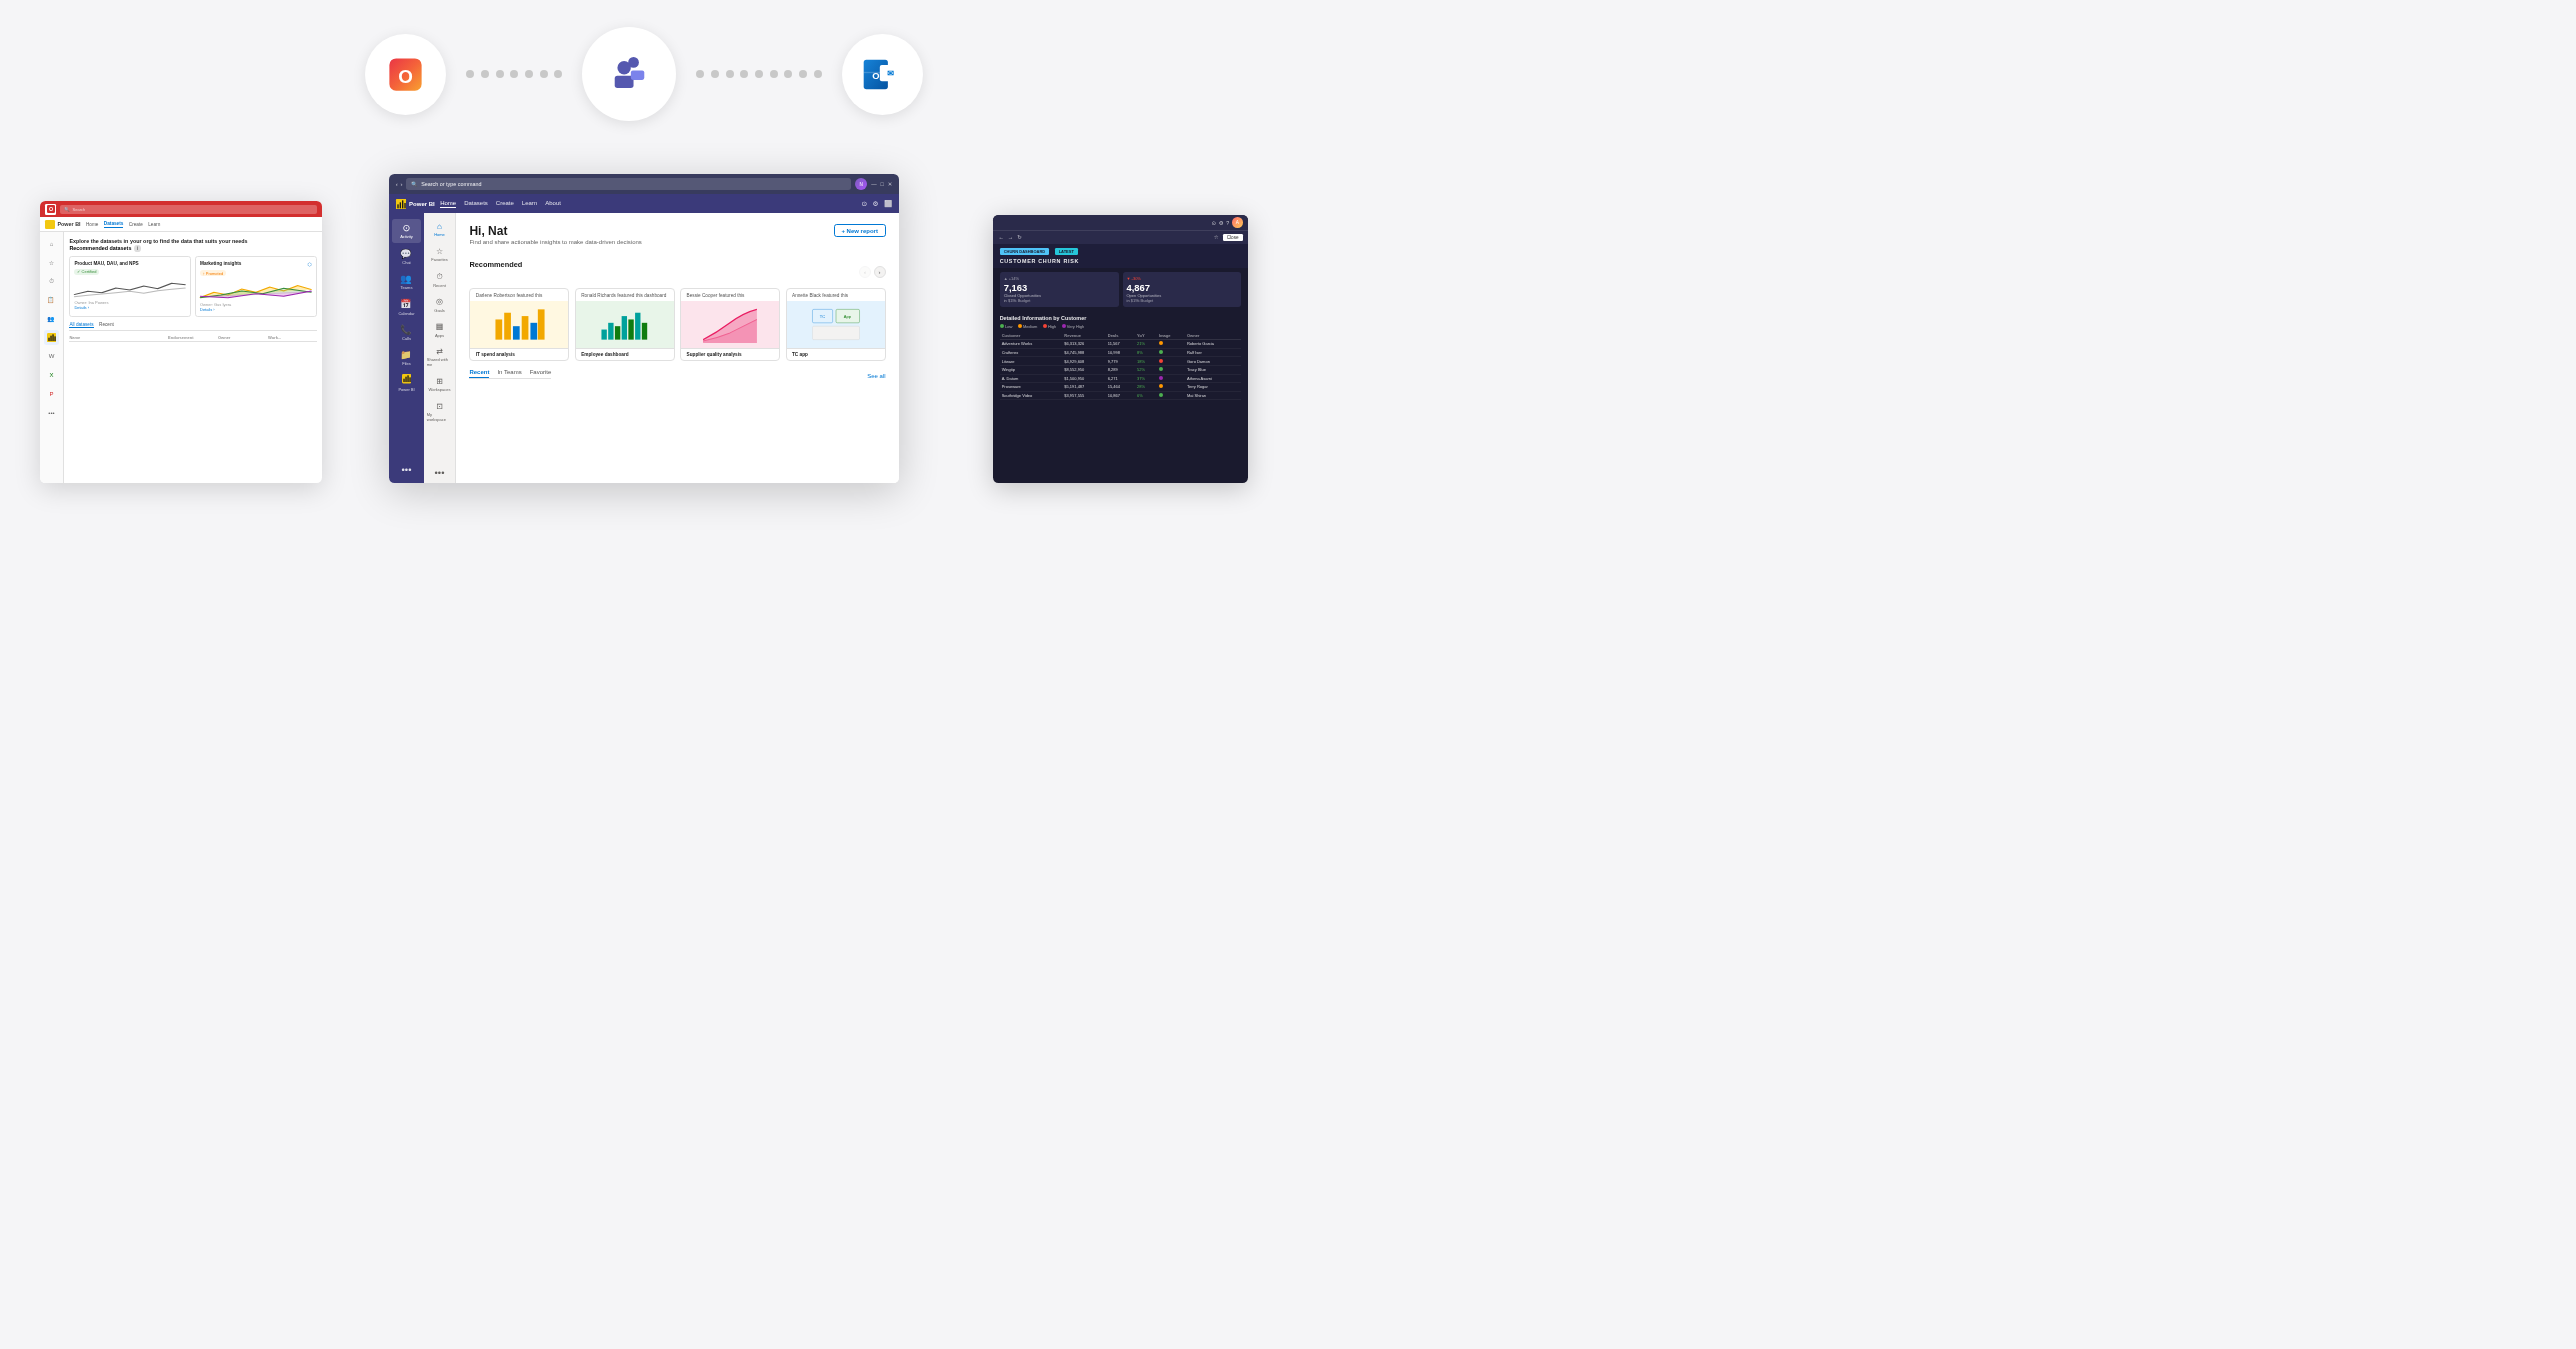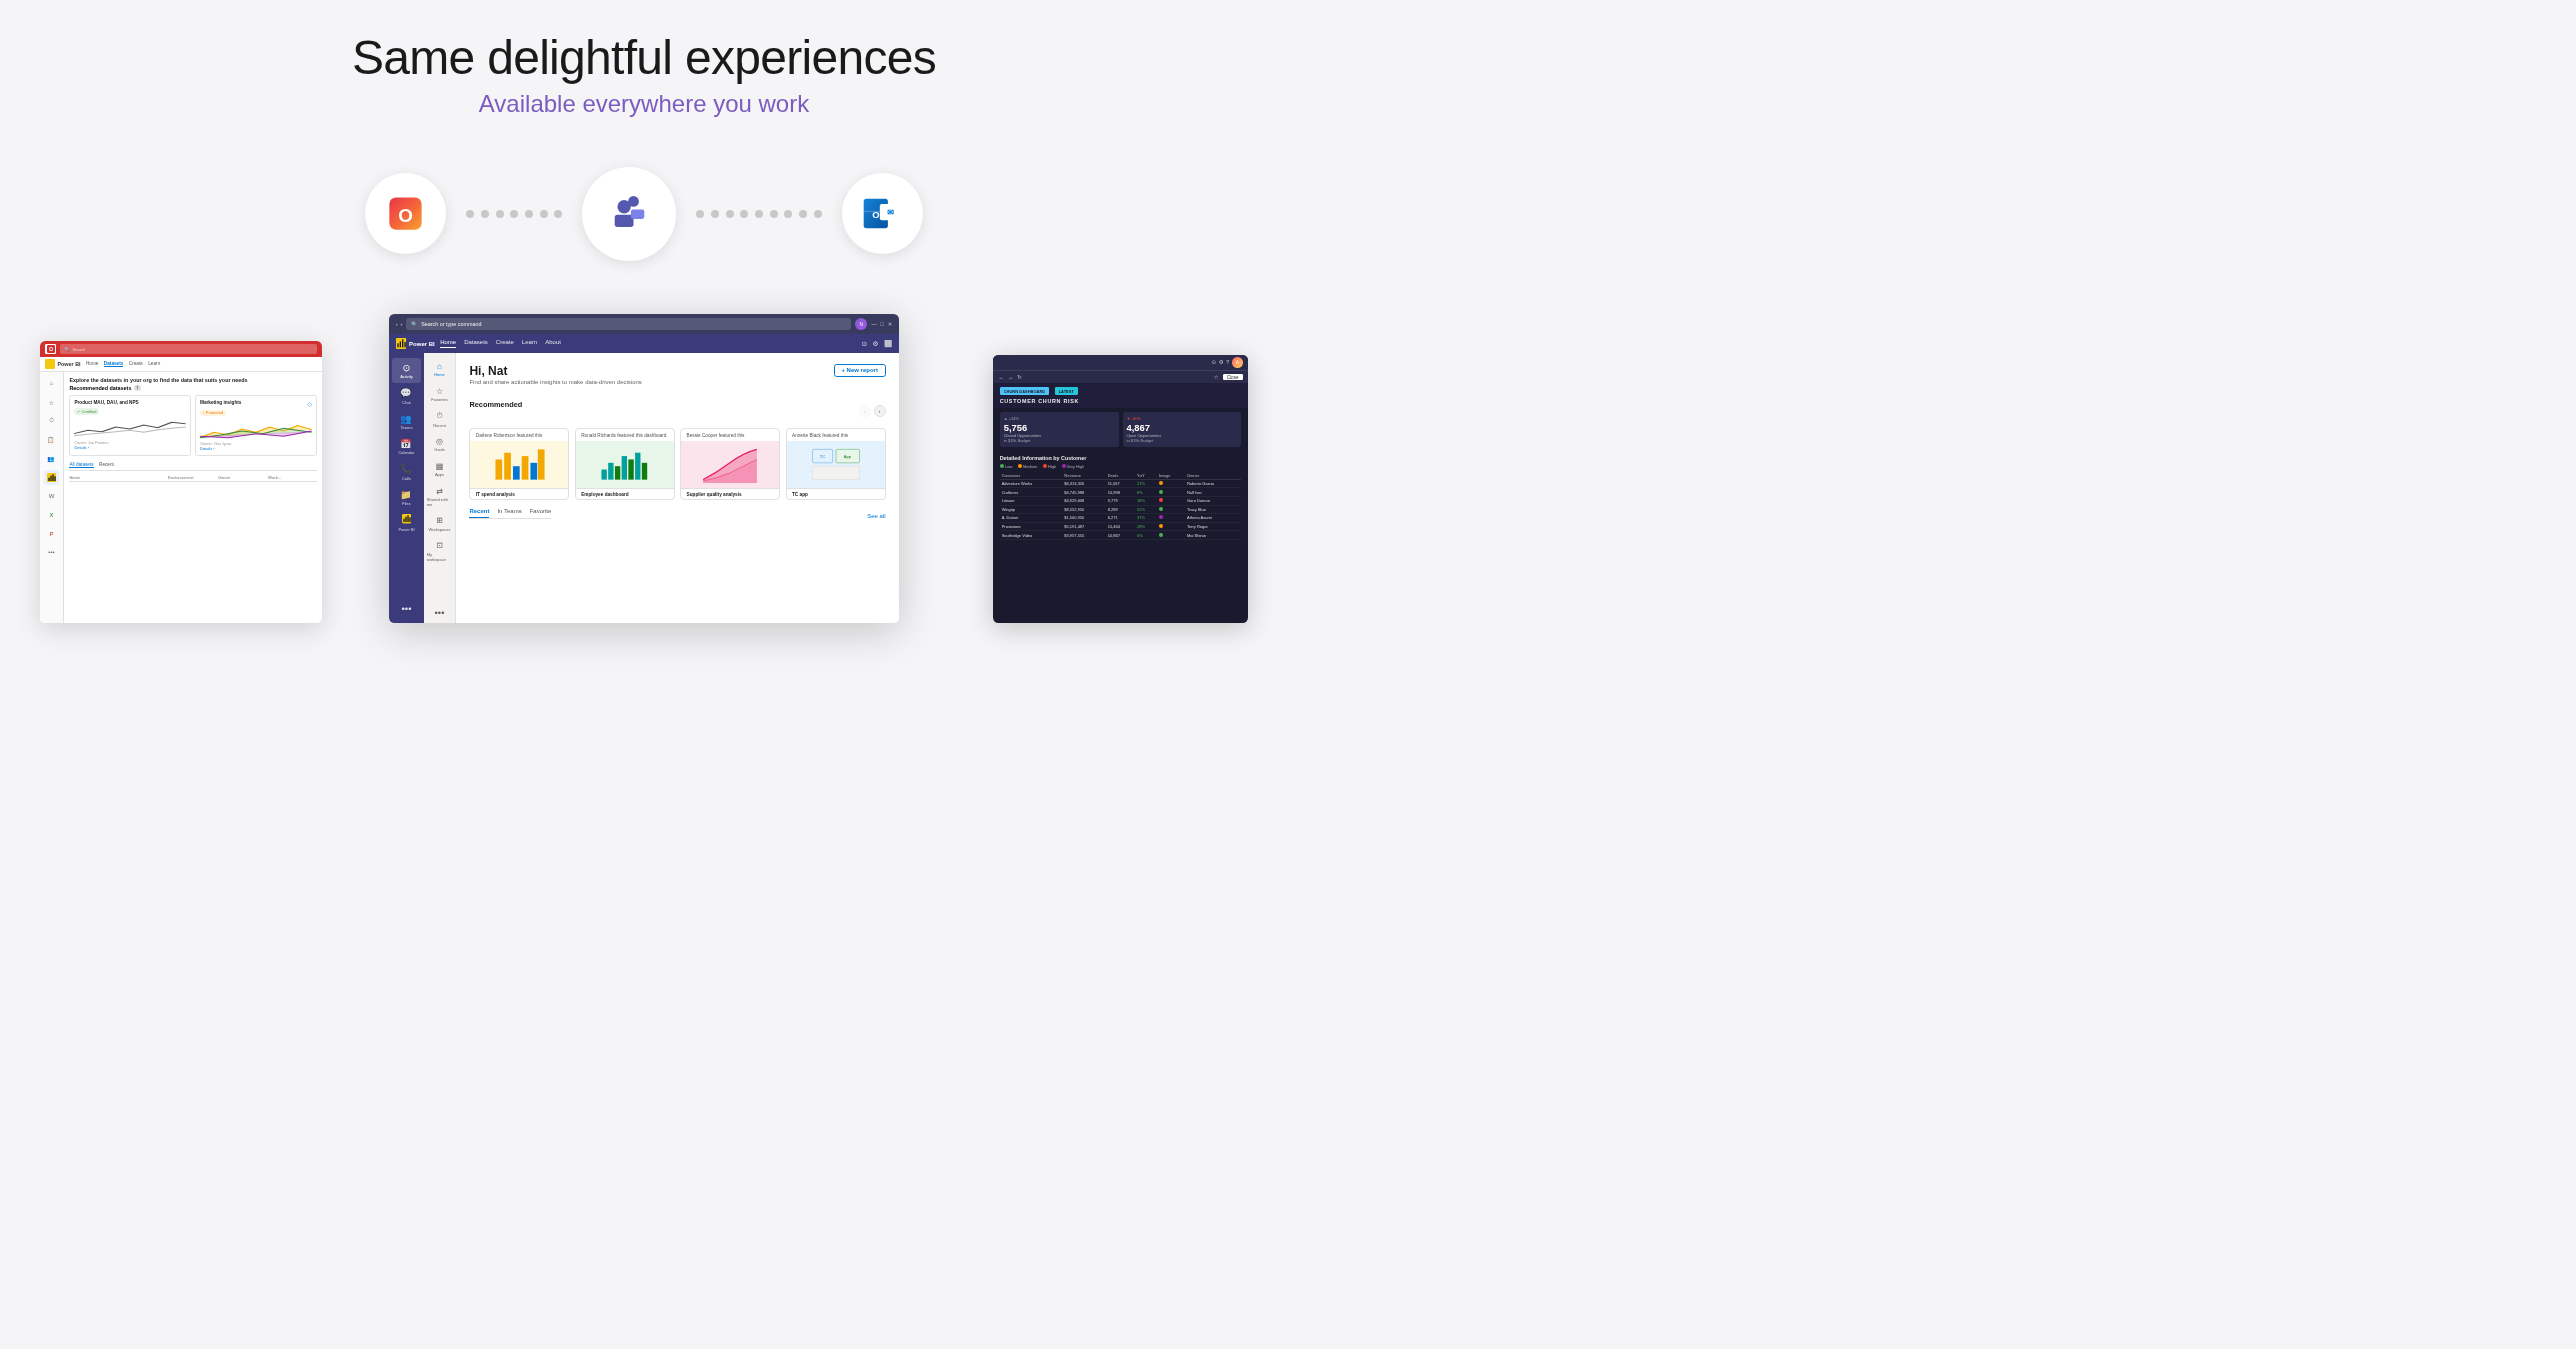--- a/index.html
+++ b/index.html
@@ -730,24 +730,20 @@
     }
     .chart-preview-4 {
       background: #e3f2fd;
     }
   </style>
 </head>
 <body>
 
 <div>
 
-  <div class="hero-section">
-    <h1 class="hero-title">Same delightful experiences</h1>
-    <p class="hero-subtitle">Available everywhere you work</p>
-  </div>
 
   <div class="icons-row">
 
     <div class="app-icon-circle">
       <svg class="icon-office" viewBox="0 0 64 64">
         <defs>
           <linearGradient id="officeGrad" x1="0%" y1="0%" x2="100%" y2="100%">
             <stop offset="0%" style="stop-color:#ea3546"></stop>
             <stop offset="50%" style="stop-color:#f4623a"></stop>
             <stop offset="100%" style="stop-color:#f8a130"></stop>
@@ -1153,21 +1149,21 @@
         <div style="display:flex;gap:5.4px;margin-bottom:2.7px">
           <div style="background:#4fc3f7;color:#1a1a2e;font-size:4px;padding:1.3px 4px;border-radius:1.3px;font-weight:600">CHURN DASHBOARD</div>
           <div style="background:#26c6da;color:#1a1a2e;font-size:4px;padding:1.3px 4px;border-radius:1.3px;font-weight:600">LATEST</div>
         </div>
         <h4>CUSTOMER CHURN RISK</h4>
       </div>
 
       <div class="kpi-row">
         <div class="kpi-card">
           <div style="font-size:4px;color:rgba(255,255,255,0.5);margin-bottom:1.3px">▲ +14%</div>
-          <div class="kpi-value">5,756</div>
+          <div class="kpi-value">7,163</div>
           <div class="kpi-label">Closed Opportunities</div>
           <div style="font-size:4px;color:rgba(255,255,255,0.5)">in $19k Budget</div>
         </div>
         <div class="kpi-card">
           <div style="font-size:4px;color:#f44336;margin-bottom:1.3px">▼ -30%</div>
           <div class="kpi-value">4,867</div>
           <div class="kpi-label">Open Opportunities</div>
           <div style="font-size:4px;color:rgba(255,255,255,0.5)">in $19k Budget</div>
         </div>
       </div>

